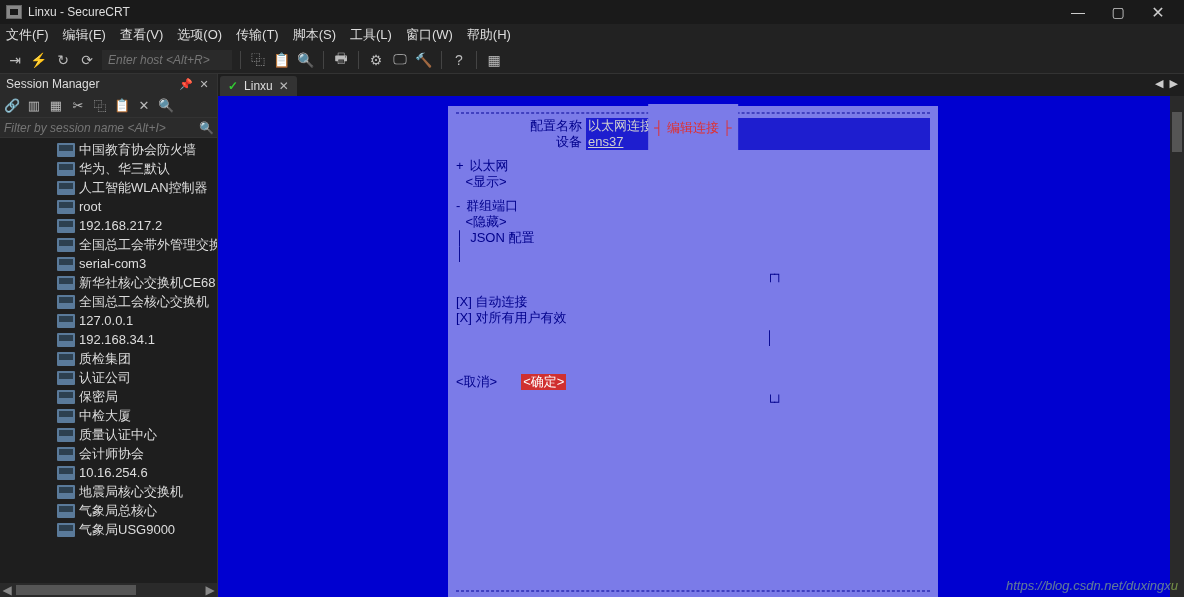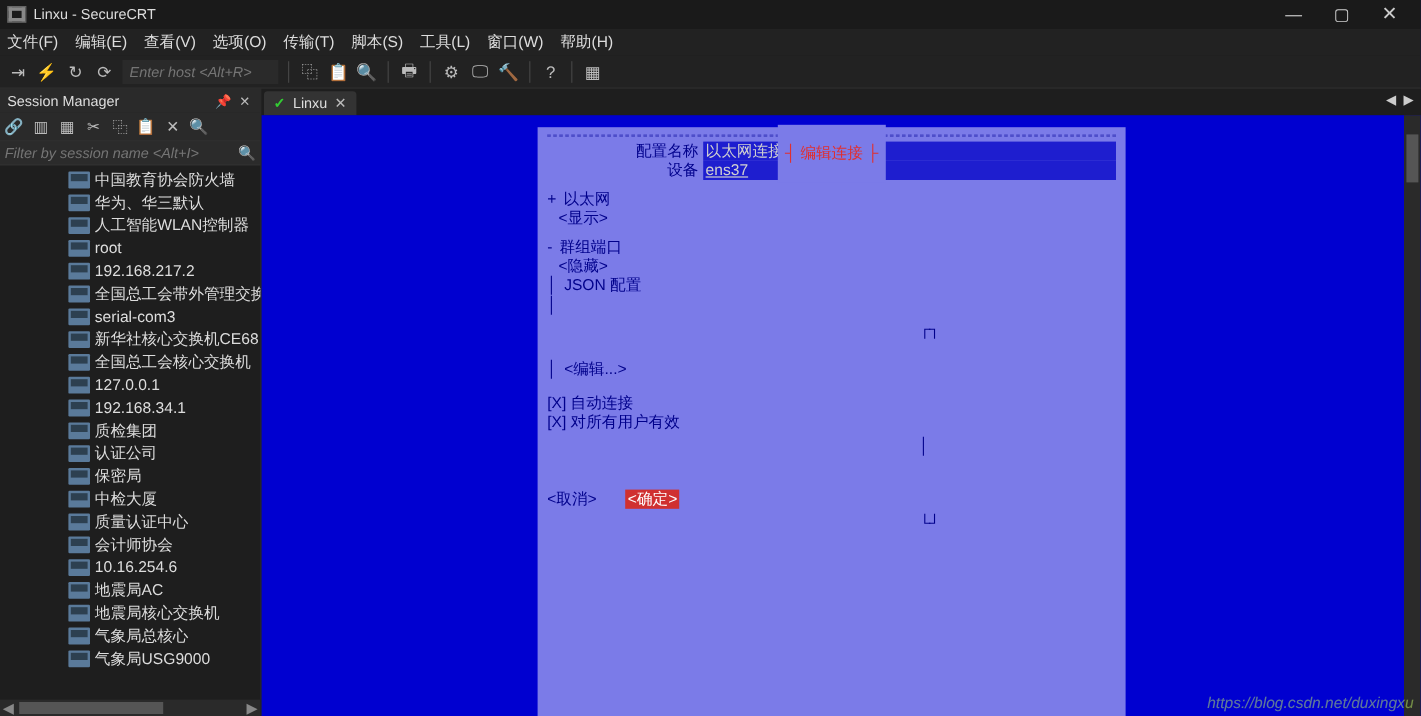--- a/index.html
+++ b/index.html
@@ -217,24 +217,20 @@
         <div class="tree-item">
           <span class="sess-icon"></span>
           <span>会计师协会</span>
         </div>
         <div class="tree-item">
           <span class="sess-icon"></span>
           <span>10.16.254.6</span>
         </div>
         <div class="tree-item">
           <span class="sess-icon"></span>
-          <span>地震局AC</span>
-        </div>
-        <div class="tree-item">
-          <span class="sess-icon"></span>
           <span>地震局核心交换机</span>
         </div>
         <div class="tree-item">
           <span class="sess-icon"></span>
           <span>气象局总核心</span>
         </div>
         <div class="tree-item">
           <span class="sess-icon"></span>
           <span>气象局USG9000</span>
         </div>
@@ -284,21 +280,20 @@
           <div class="side-col">&lt;隐藏&gt;</div>
         </div>
         <div class="row">
           <div style="flex:1"><span class="marker">│</span><span>JSON 配置</span></div>
         </div>
         <div class="row">
             <span class="marker">│</span>
           </div>
         <div class="bracket-bar">┌┐</div>
 
-        <div class="edit-opt"><span class="marker">│</span><span>&lt;编辑...&gt;</span></div>
 
         <div class="checks">
           <div>[X] 自动连接</div>
           <div>[X] 对所有用户有效</div>
         </div>
 
         <div class="bracket-bar">│</div>
 
         <div class="btn-line">
           <span>&lt;取消&gt;</span>

